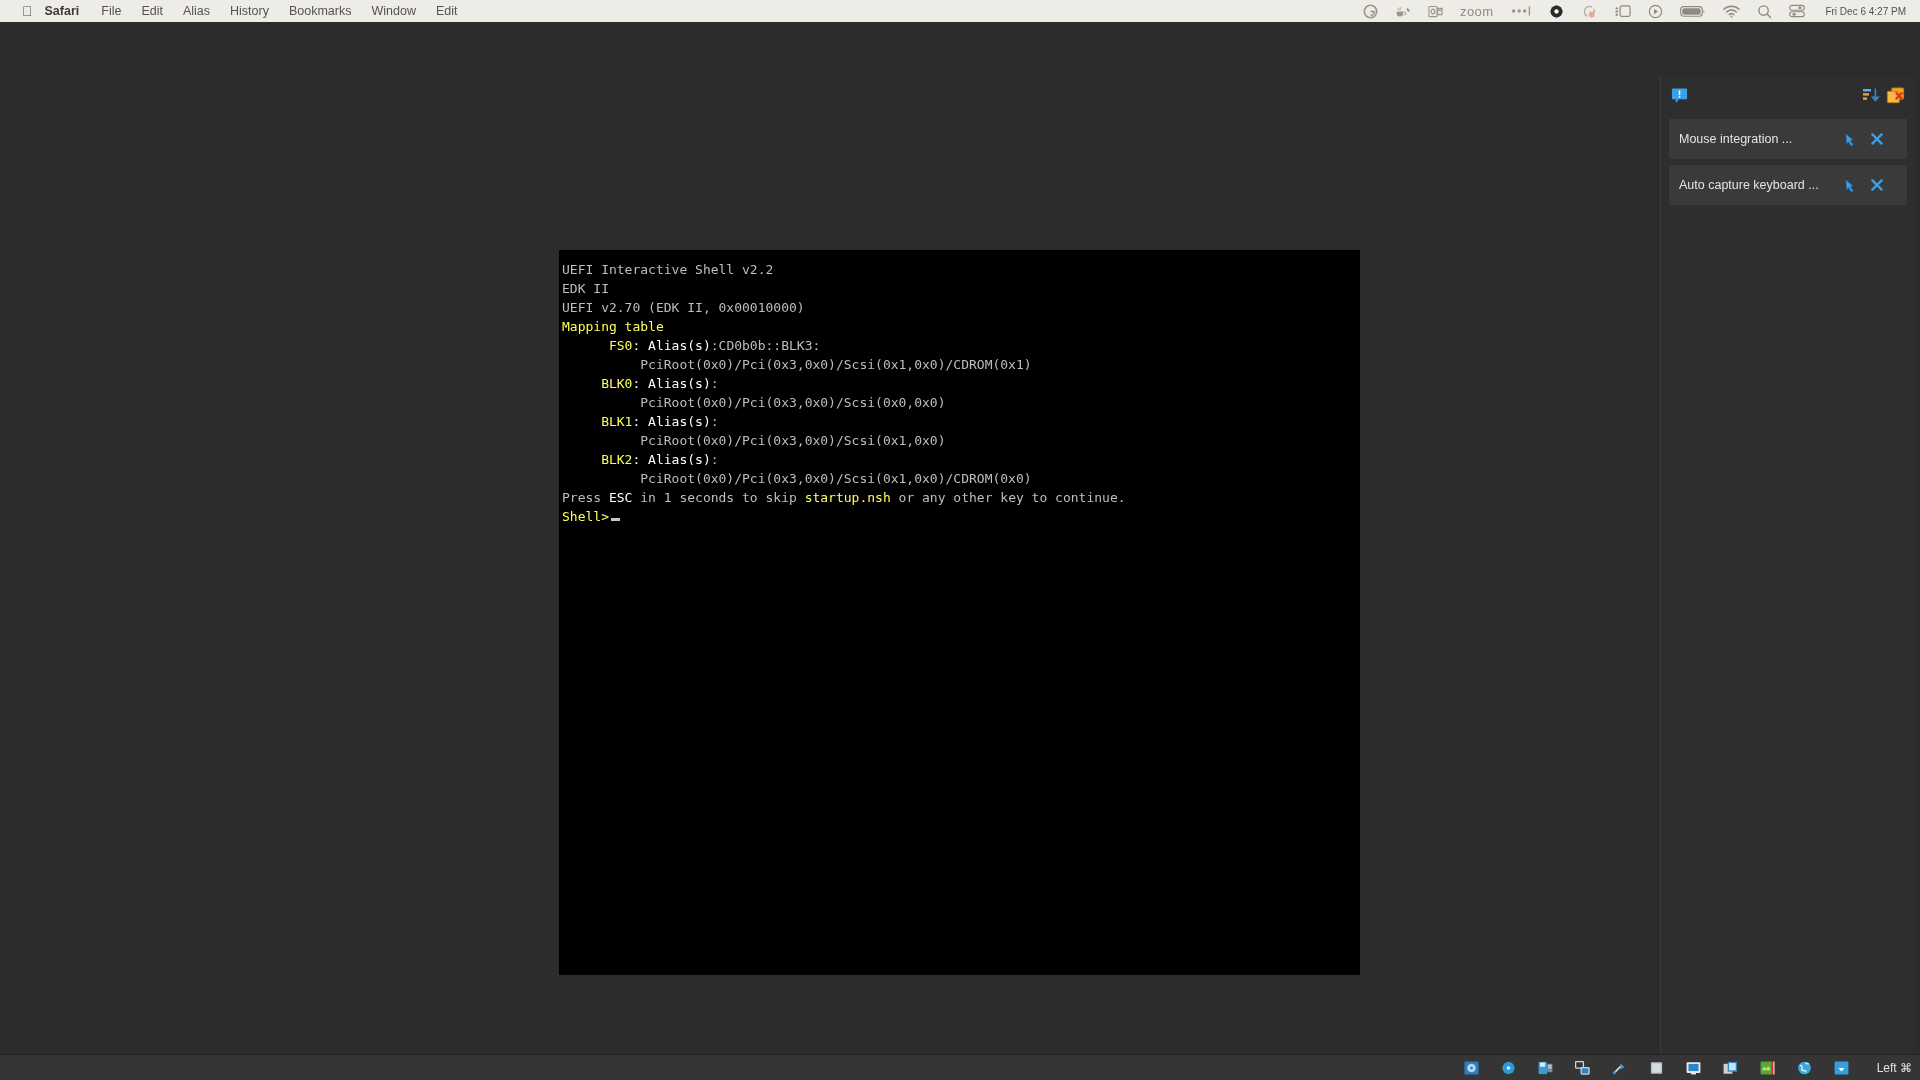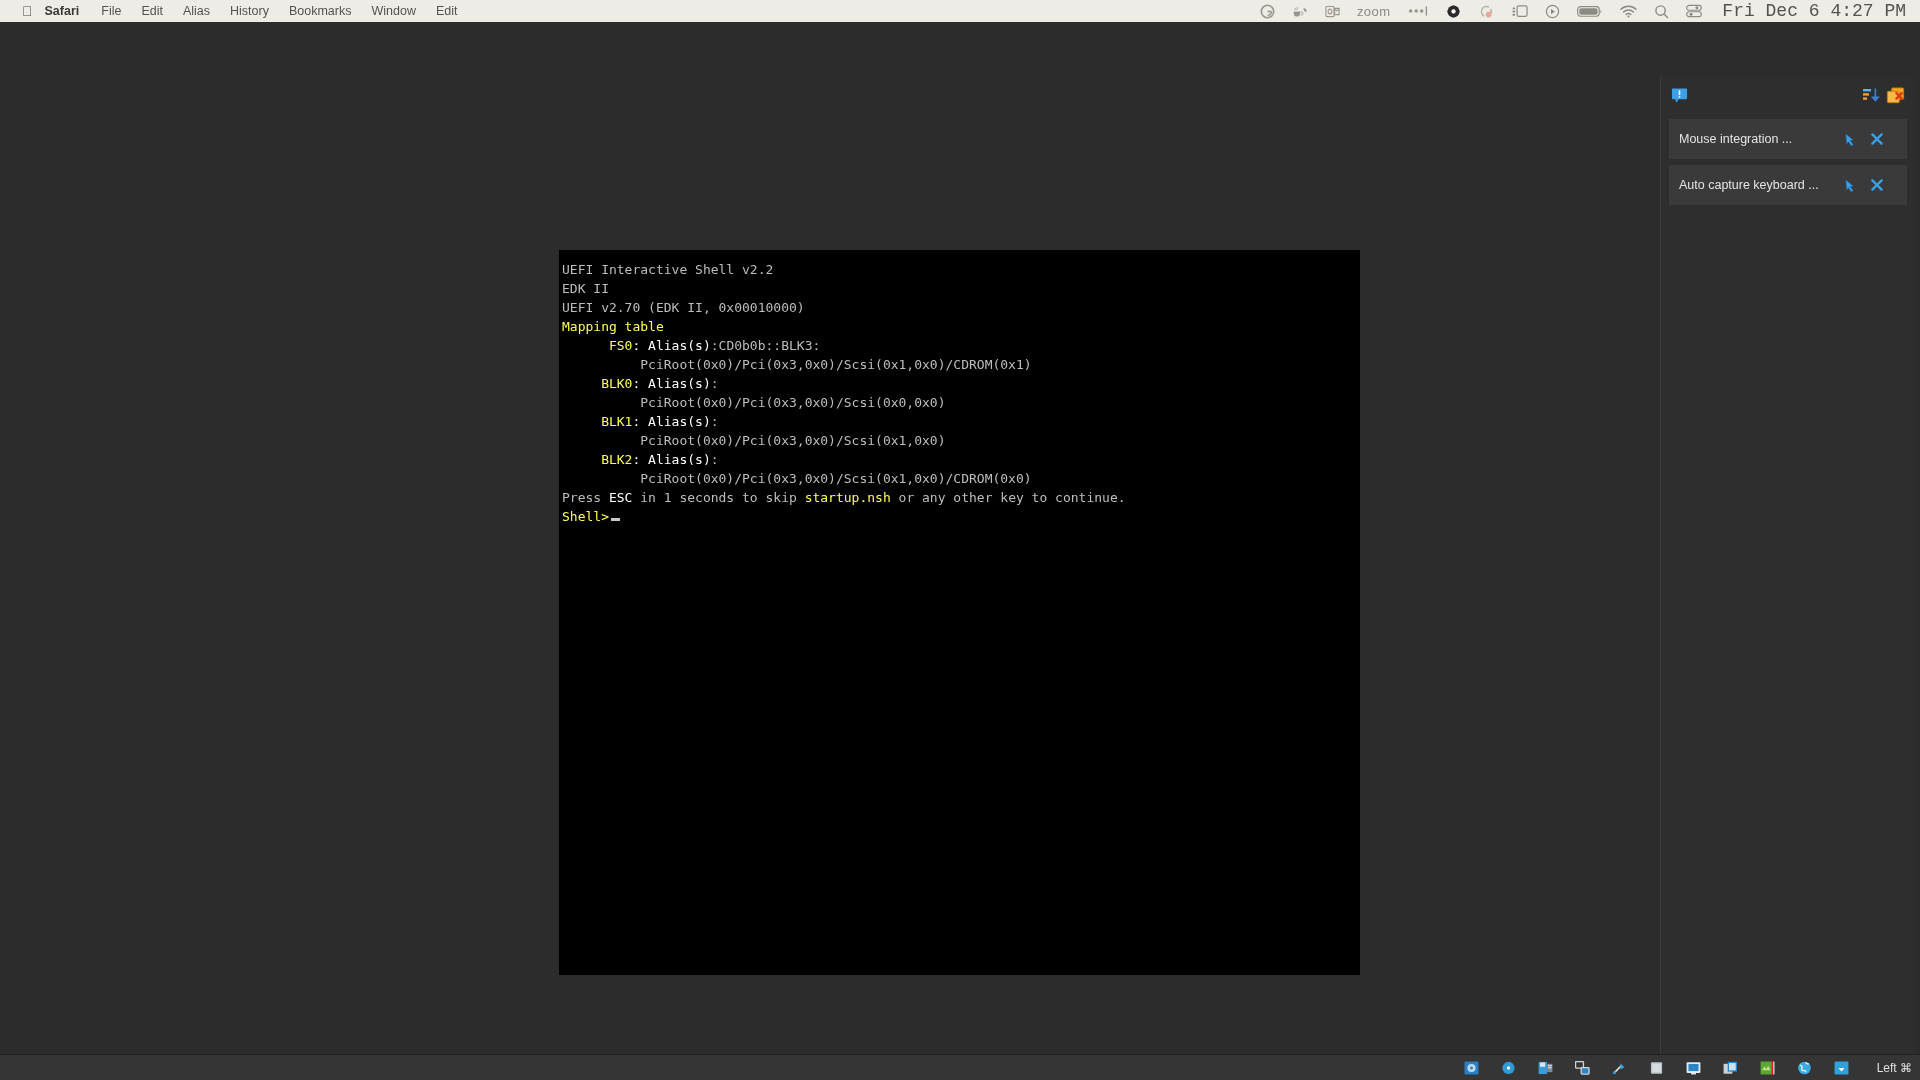--- a/index.html
+++ b/index.html
@@ -24,21 +24,21 @@
     font-size:14px; color:#4a4845;
     margin:0 12px 0 14px; line-height:1;
   }
   #menubar .mi { margin-right:20px; white-space:nowrap; }
   #menubar .mi.bold { font-weight:bold; color:#3c3a37; margin-right:22px; }
   #menubar .spacer { flex:1; }
   #menubar .sysitem {
     margin-left:17px; display:flex; align-items:center;
     color:#86837c; font-size:12px; line-height:1;
   }
-  #menubar .clock { margin-left:20px; margin-right:6px; color:#55534e; font-size:18px; white-space:nowrap;font-family:Liberation Mono, monospace; }
+  #menubar .clock { margin-left:20px; margin-right:6px; color:#55534e; font-size:10px; white-space:nowrap; }
 
   
   #vmwindow {
     position:absolute; top:22px; left:0;
     width:1920px; height:1058px;
     background:#2c2c2c;
   }
   #titlebar {
     position:relative;
     height:25px; width:1920px;

